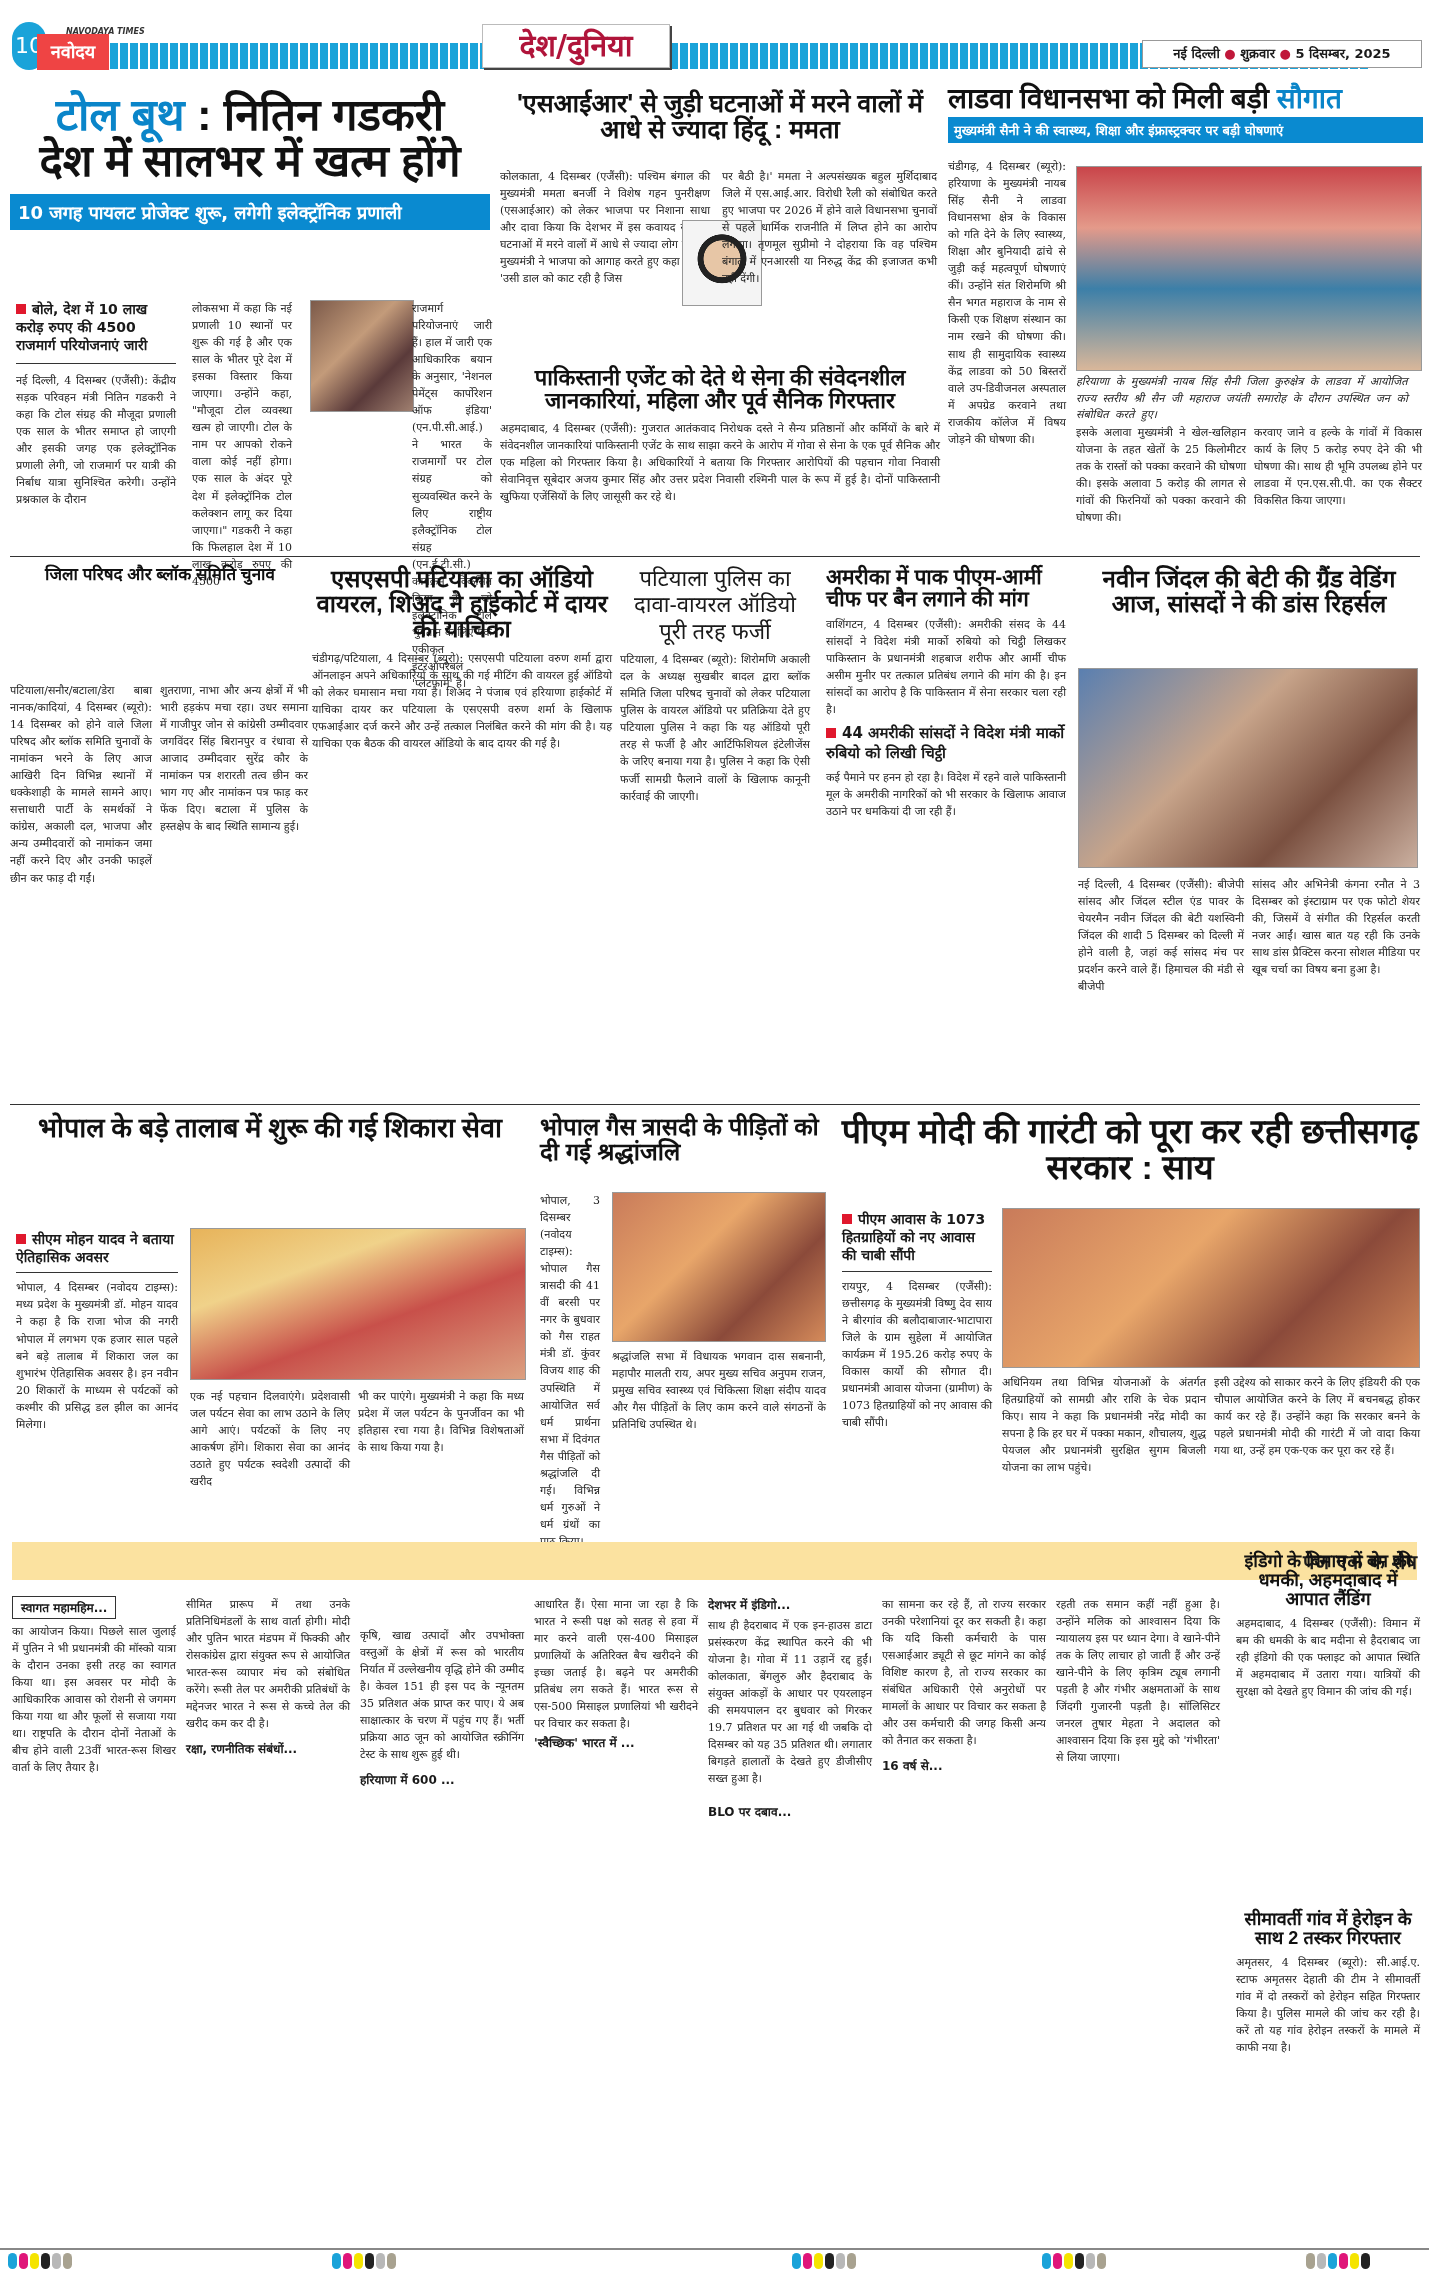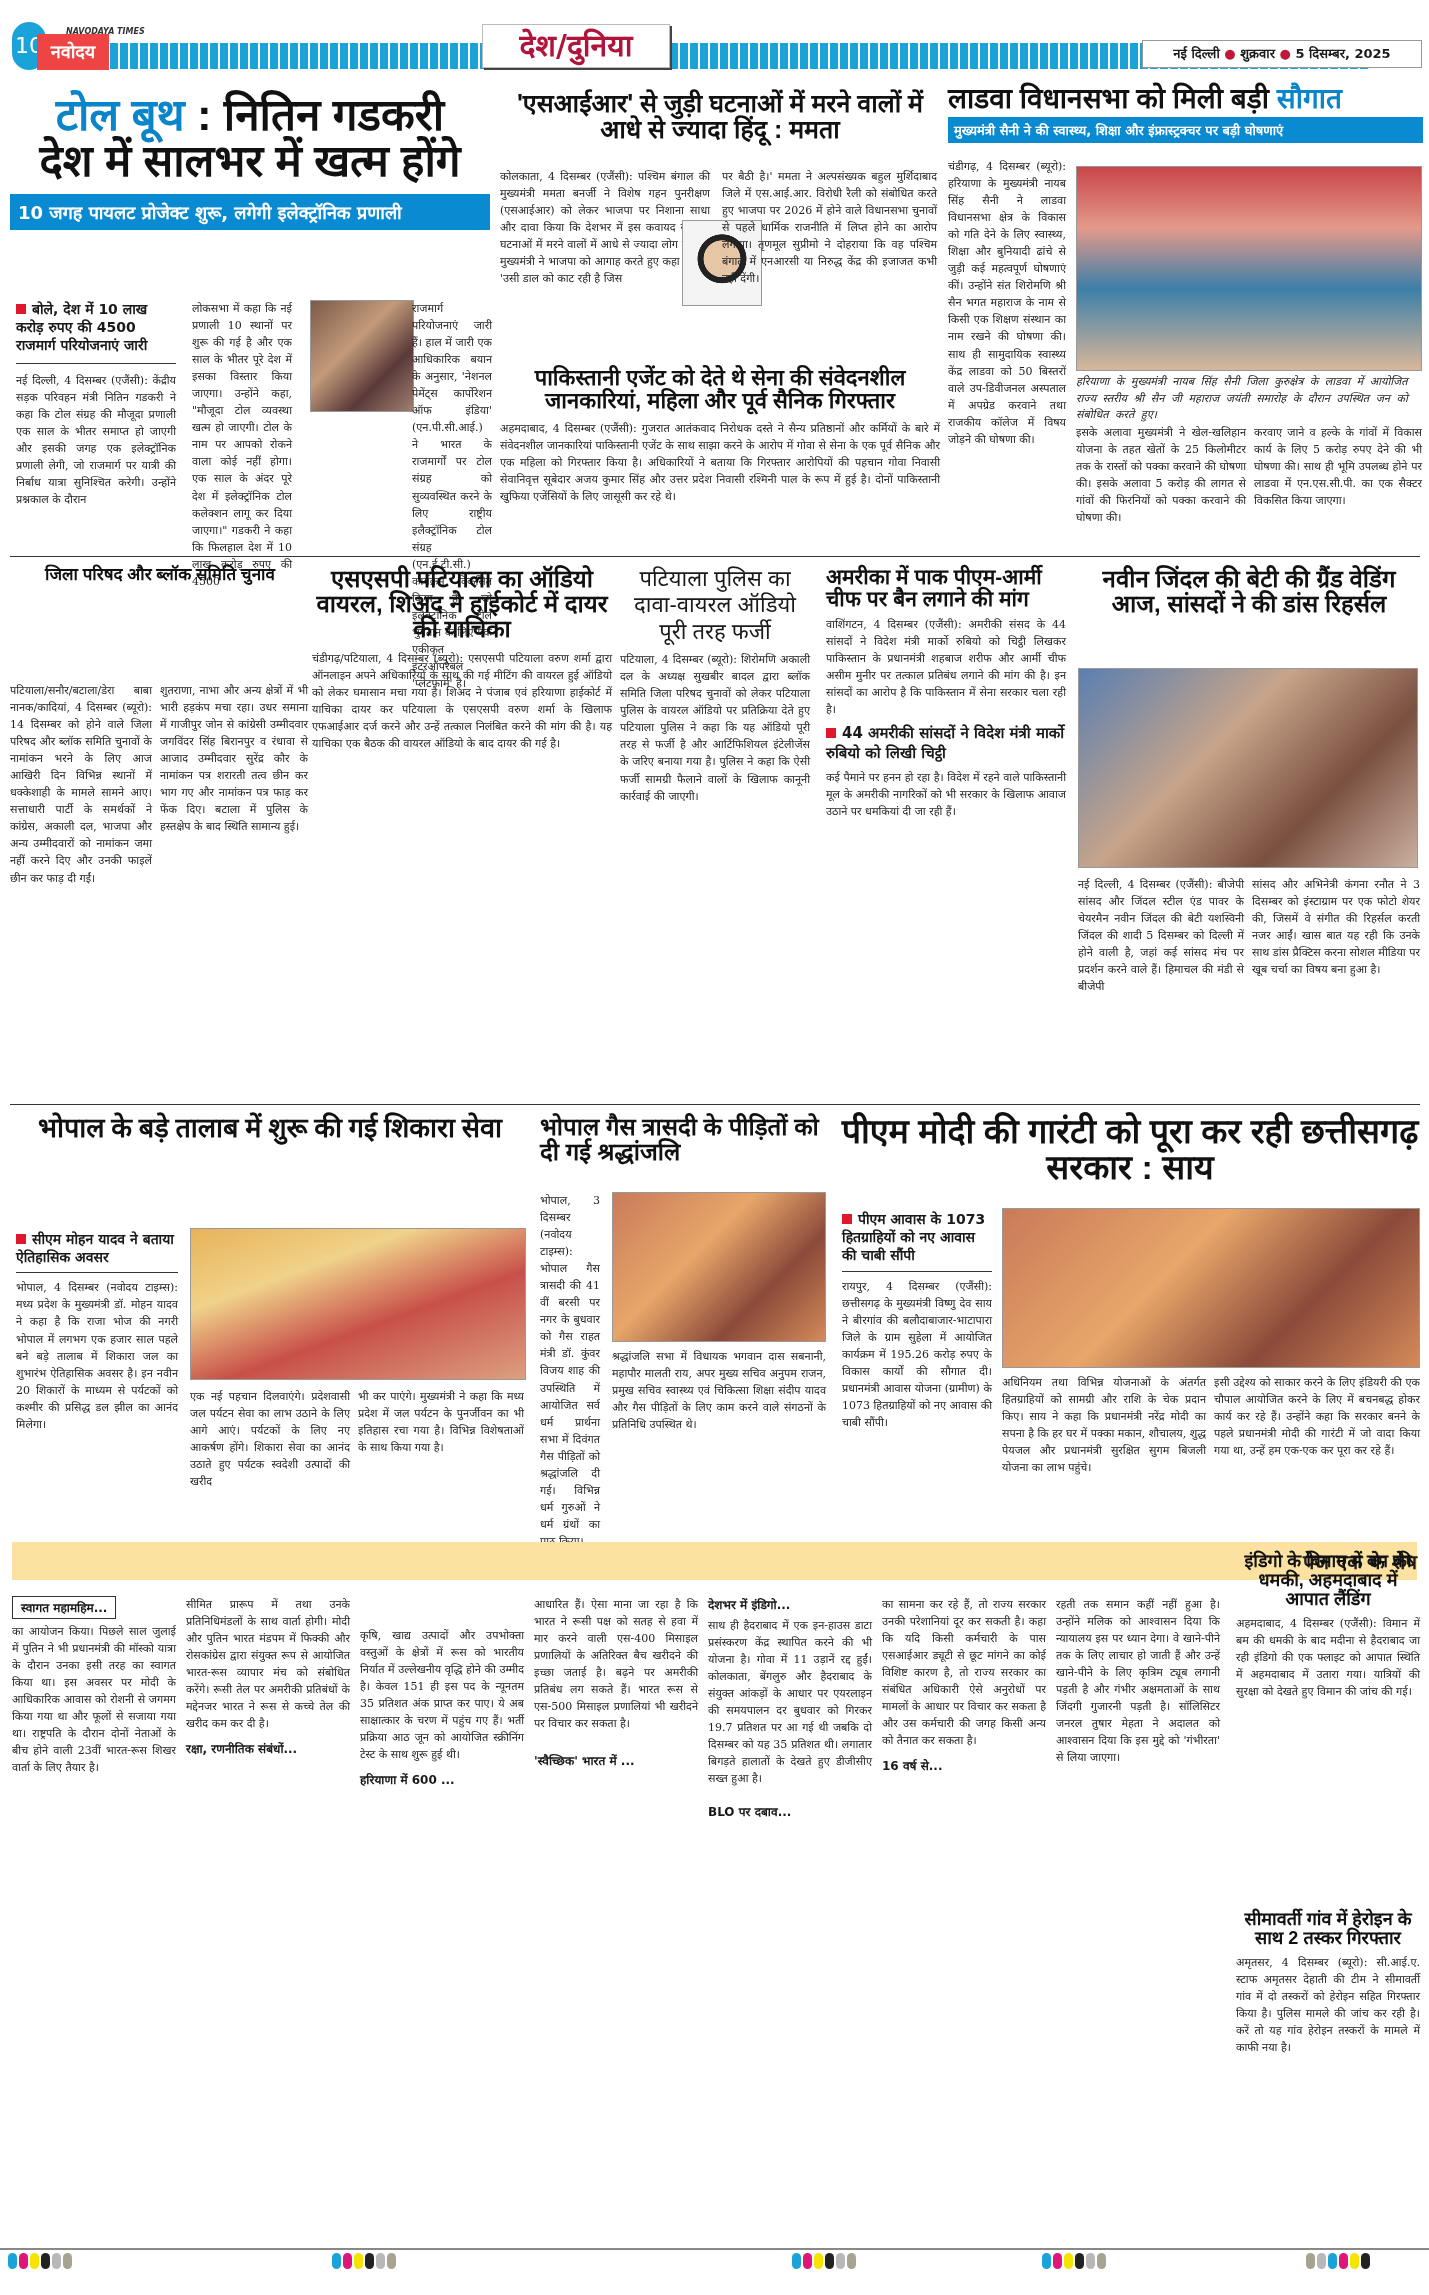--- a/index.html
+++ b/index.html
@@ -166,21 +166,21 @@
 <div class="abs" style="left:186px; top:1596px; width:164px;">
   <div class="body-text">सीमित प्रारूप में तथा उनके प्रतिनिधिमंडलों के साथ वार्ता होगी। मोदी और पुतिन भारत मंडपम में फिक्की और रोसकांग्रेस द्वारा संयुक्त रूप से आयोजित भारत-रूस व्यापार मंच को संबोधित करेंगे। रूसी तेल पर अमरीकी प्रतिबंधों के मद्देनजर भारत ने रूस से कच्चे तेल की खरीद कम कर दी है।</div>
   <div class="inline-sub" style="margin-top:8px;">रक्षा, रणनीतिक संबंधों...</div>
 </div>
 <div class="abs" style="left:360px; top:1596px; width:164px;margin-top:31px;">
   <div class="body-text">कृषि, खाद्य उत्पादों और उपभोक्ता वस्तुओं के क्षेत्रों में रूस को भारतीय निर्यात में उल्लेखनीय वृद्धि होने की उम्मीद है। केवल 151 ही इस पद के न्यूनतम 35 प्रतिशत अंक प्राप्त कर पाए। ये अब साक्षात्कार के चरण में पहुंच गए हैं। भर्ती प्रक्रिया आठ जून को आयोजित स्क्रीनिंग टेस्ट के साथ शुरू हुई थी।</div>
   <div class="inline-sub" style="margin-top:8px;">हरियाणा में 600 ...</div>
 </div>
 <div class="abs" style="left:534px; top:1596px; width:164px;">
   <div class="body-text">आधारित हैं। ऐसा माना जा रहा है कि भारत ने रूसी पक्ष को सतह से हवा में मार करने वाली एस-400 मिसाइल प्रणालियों के अतिरिक्त बैच खरीदने की इच्छा जताई है। बढ़ने पर अमरीकी प्रतिबंध लग सकते हैं। भारत रूस से एस-500 मिसाइल प्रणालियां भी खरीदने पर विचार कर सकता है।</div>
-  <div class="inline-sub" style="margin-top:20px;">'स्वैच्छिक' भारत में ...</div>
+  <div class="inline-sub" style="margin-top:2px;">'स्वैच्छिक' भारत में ...</div>
 </div>
 <div class="abs" style="left:708px; top:1596px; width:164px;">
   <div class="inline-sub">देशभर में इंडिगो...</div>
   <div class="body-text" style="margin-top:4px;">साथ ही हैदराबाद में एक इन-हाउस डाटा प्रसंस्करण केंद्र स्थापित करने की भी योजना है। गोवा में 11 उड़ानें रद्द हुईं। कोलकाता, बेंगलुरु और हैदराबाद के संयुक्त आंकड़ों के आधार पर एयरलाइन की समयपालन दर बुधवार को गिरकर 19.7 प्रतिशत पर आ गई थी जबकि दो दिसम्बर को यह 35 प्रतिशत थी। लगातार बिगड़ते हालातों के देखते हुए डीजीसीए सख्त हुआ है।</div>
   <div class="inline-sub" style="margin-top:16px;">BLO पर दबाव...</div>
 </div>
 <div class="abs" style="left:882px; top:1596px; width:164px;">
   <div class="body-text">का सामना कर रहे हैं, तो राज्य सरकार उनकी परेशानियां दूर कर सकती है। कहा कि यदि किसी कर्मचारी के पास एसआईआर ड्यूटी से छूट मांगने का कोई विशिष्ट कारण है, तो राज्य सरकार का संबंधित अधिकारी ऐसे अनुरोधों पर मामलों के आधार पर विचार कर सकता है और उस कर्मचारी की जगह किसी अन्य को तैनात कर सकता है।</div>
   <div class="inline-sub" style="margin-top:8px;">16 वर्ष से...</div>
 </div>

